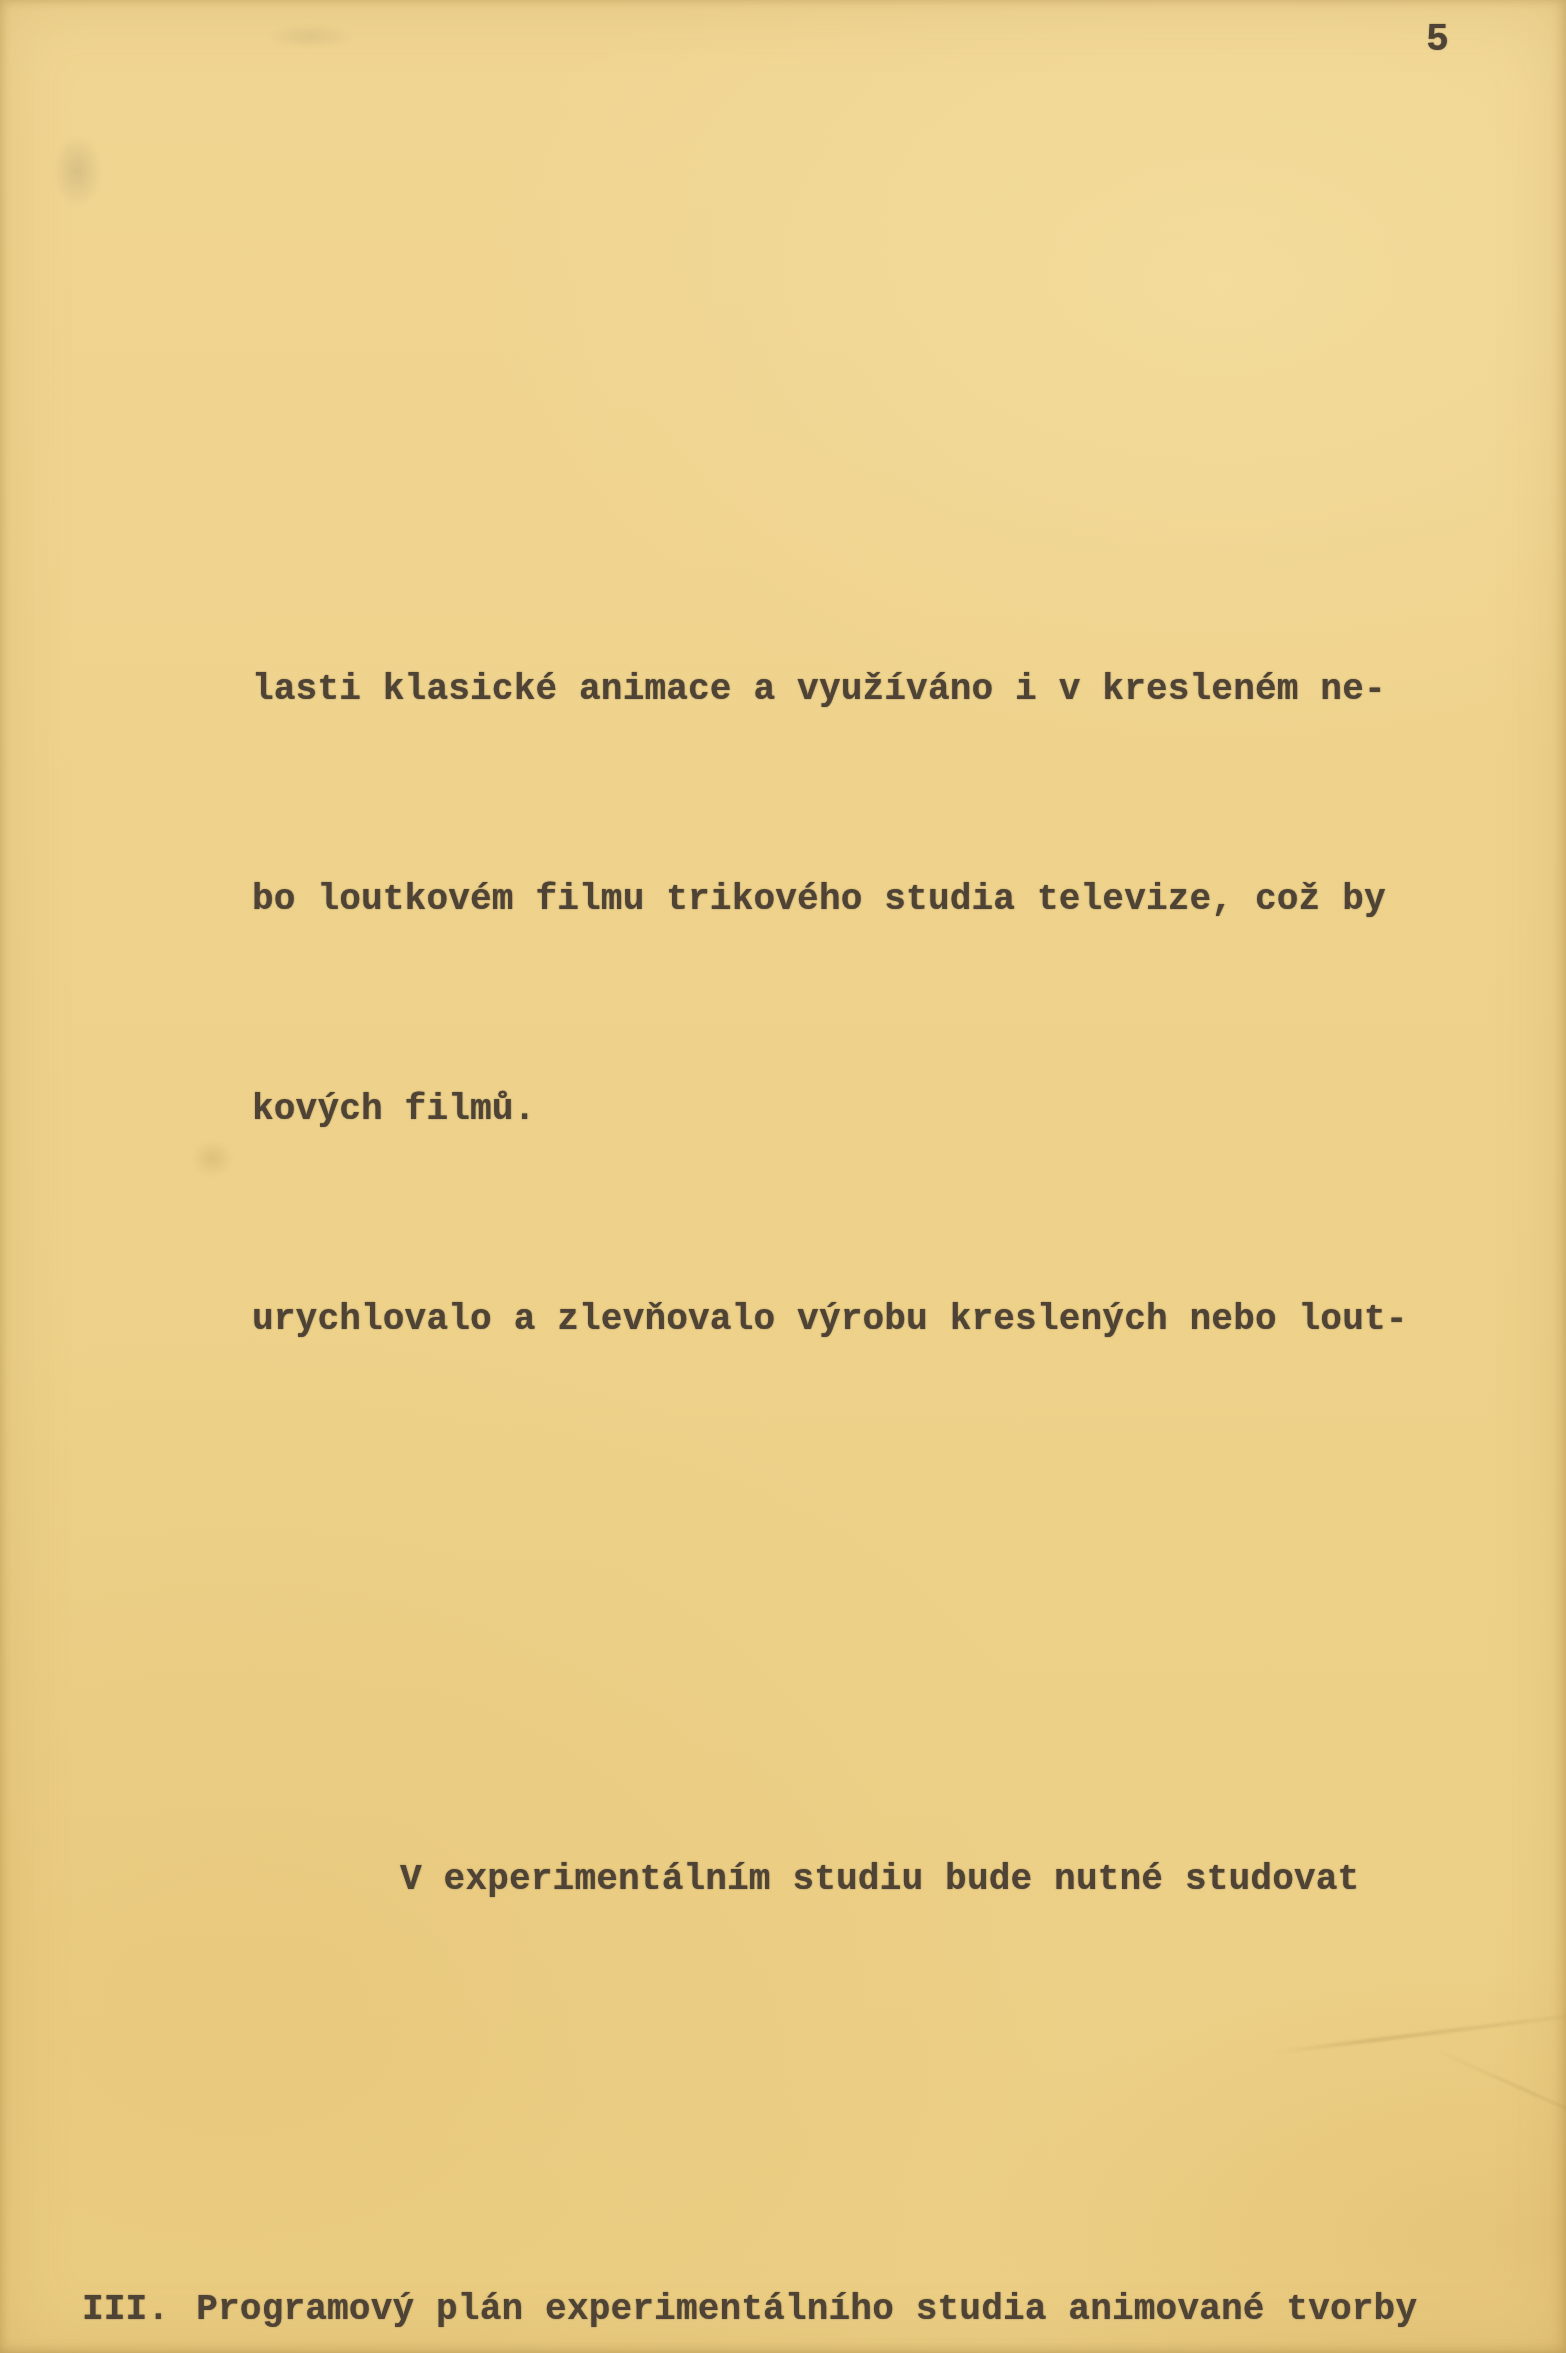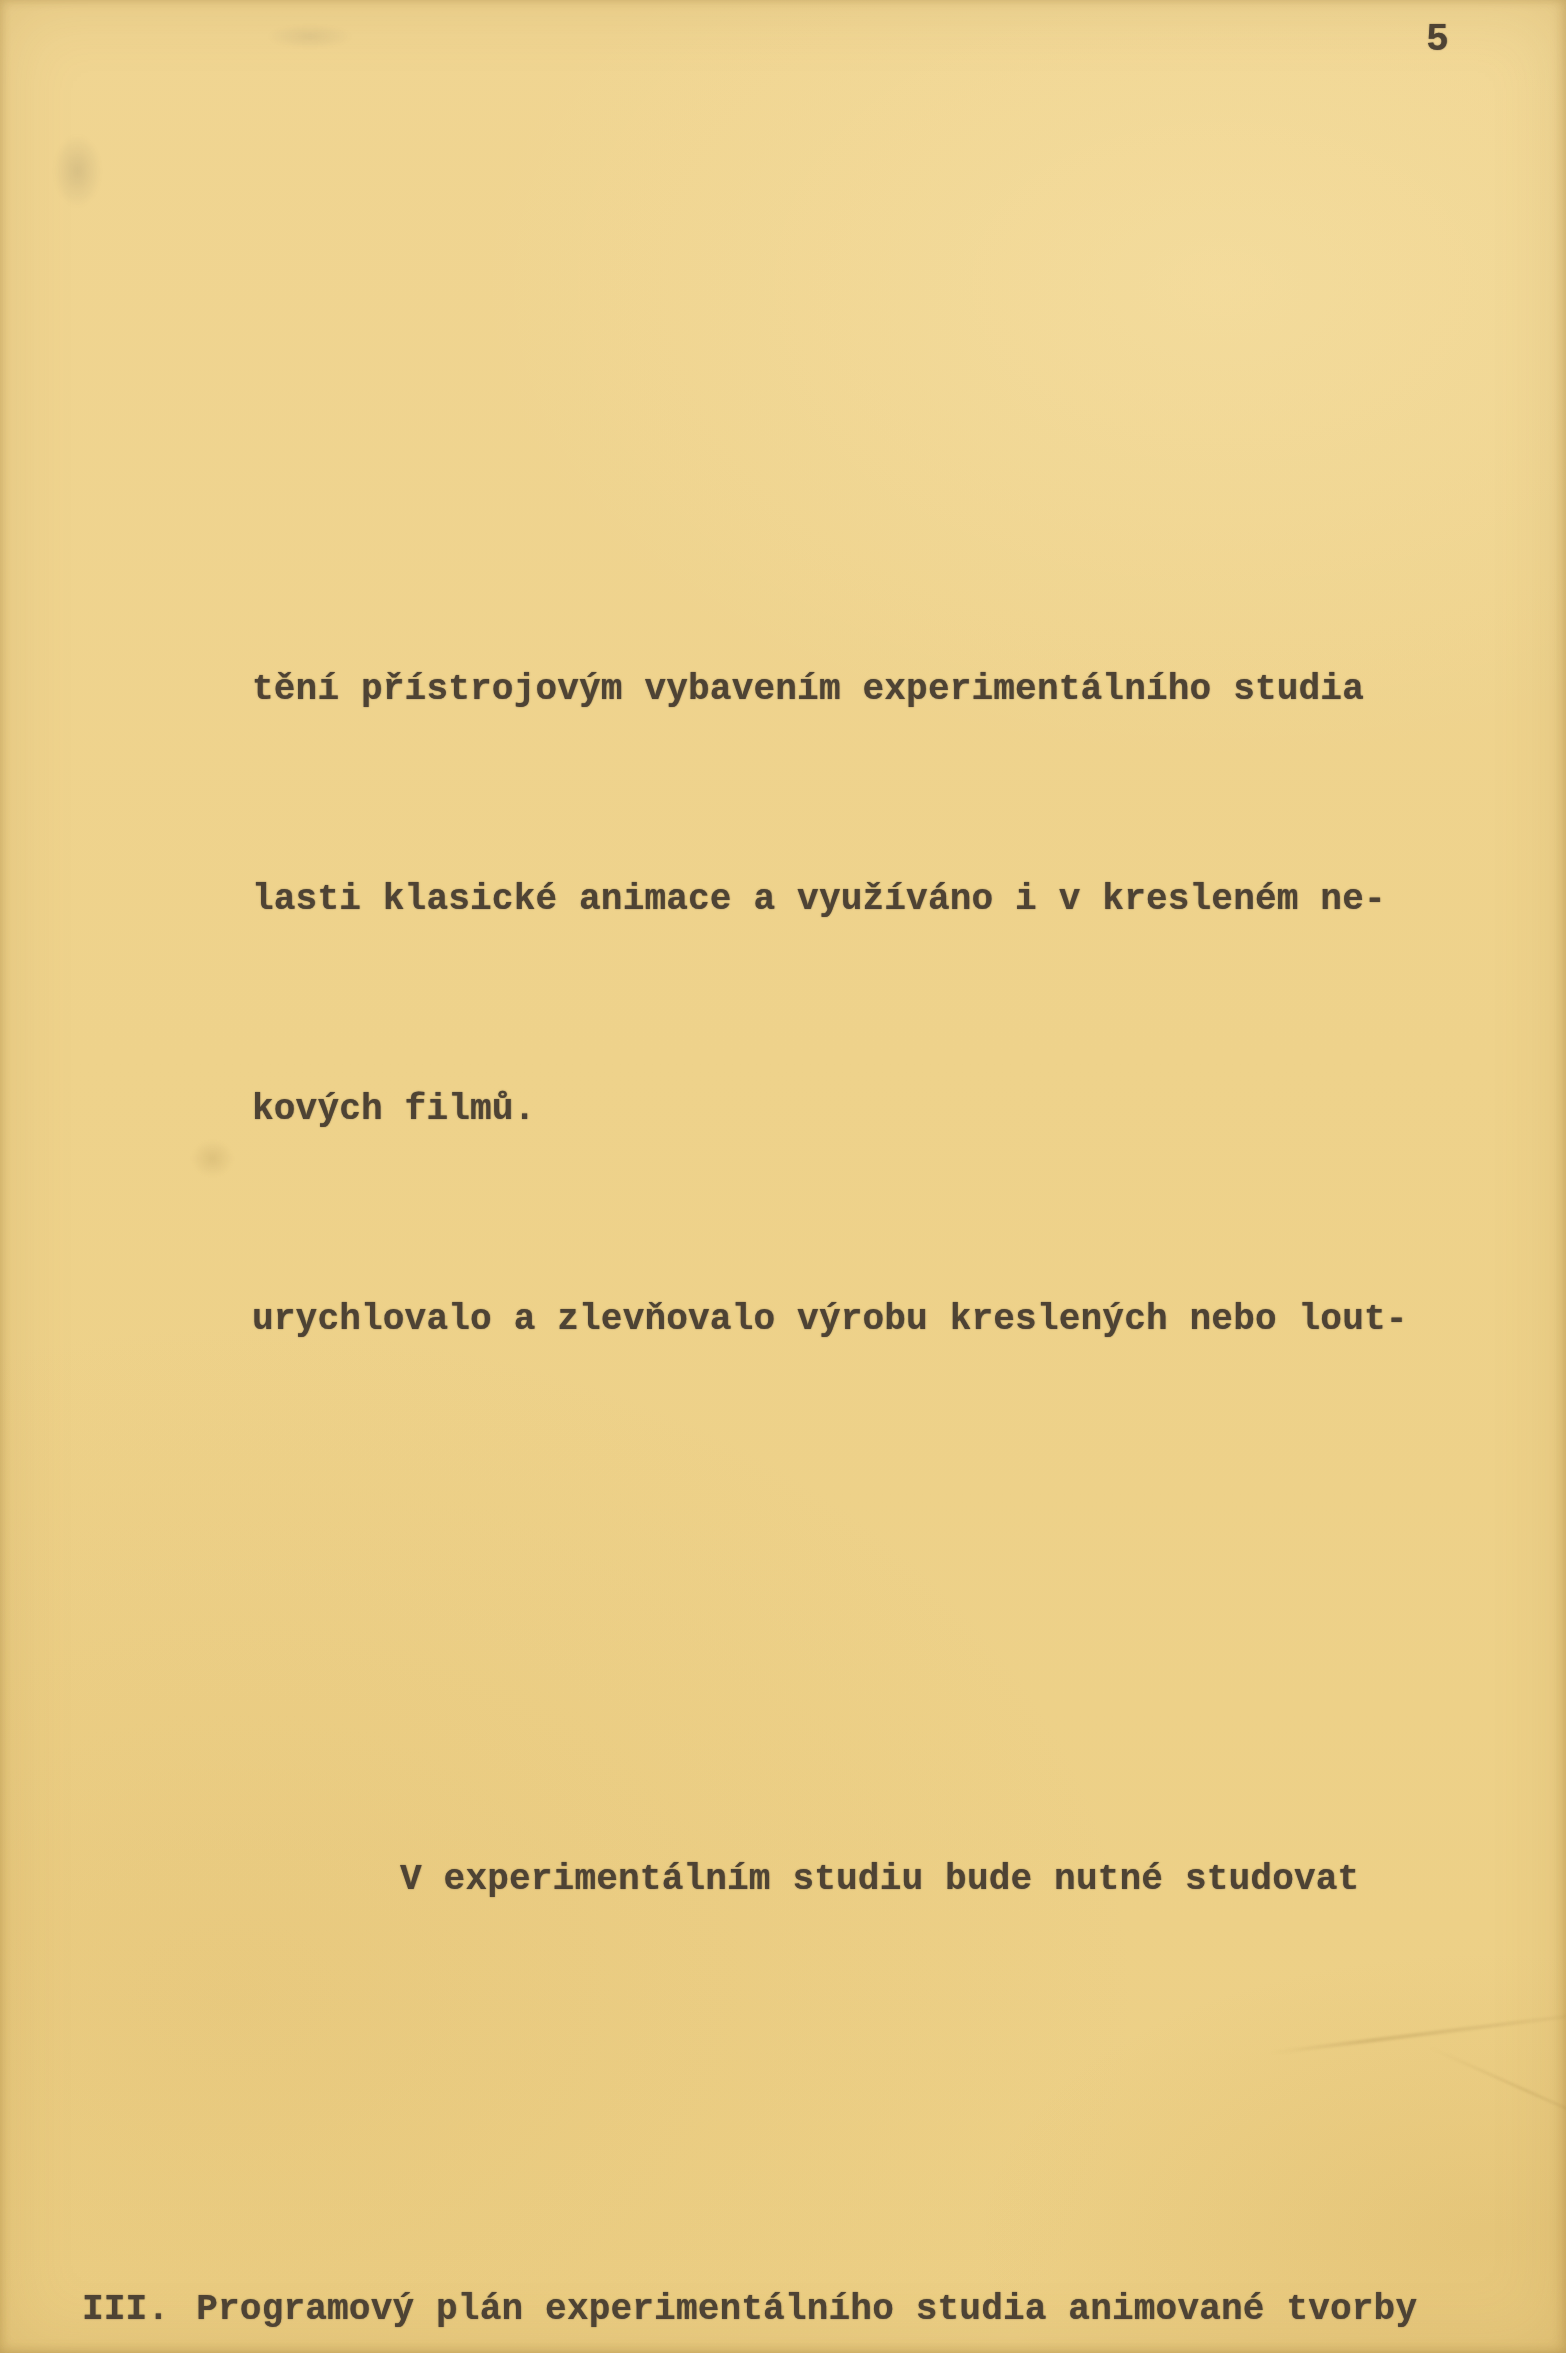--- a/index.html
+++ b/index.html
@@ -99,22 +99,22 @@
   <div class="smudge smudge-b"></div>
   <div class="smudge smudge-c"></div>
   <div class="crease"></div>
   <div class="crease2"></div>
 
   <div class="typed page-number">5</div>
 
   <div class="typed body-text">
 
     <div>
-      <div class="line">tění přístrojovým vybavením experimentálního studia</div>
       <div class="line">lasti klasické animace a využíváno i v kresleném ne-</div>
+      <div class="line">bo loutkovém filmu trikového studia televize, což by</div>
       <div class="line">kových filmů.</div>
       <div class="line">urychlovalo a zlevňovalo výrobu kreslených nebo lout-</div>
     </div>
 
     <div>
       <div class="line indent-1">V experimentálním studiu bude nutné studovat</div>
       
       
       
       

